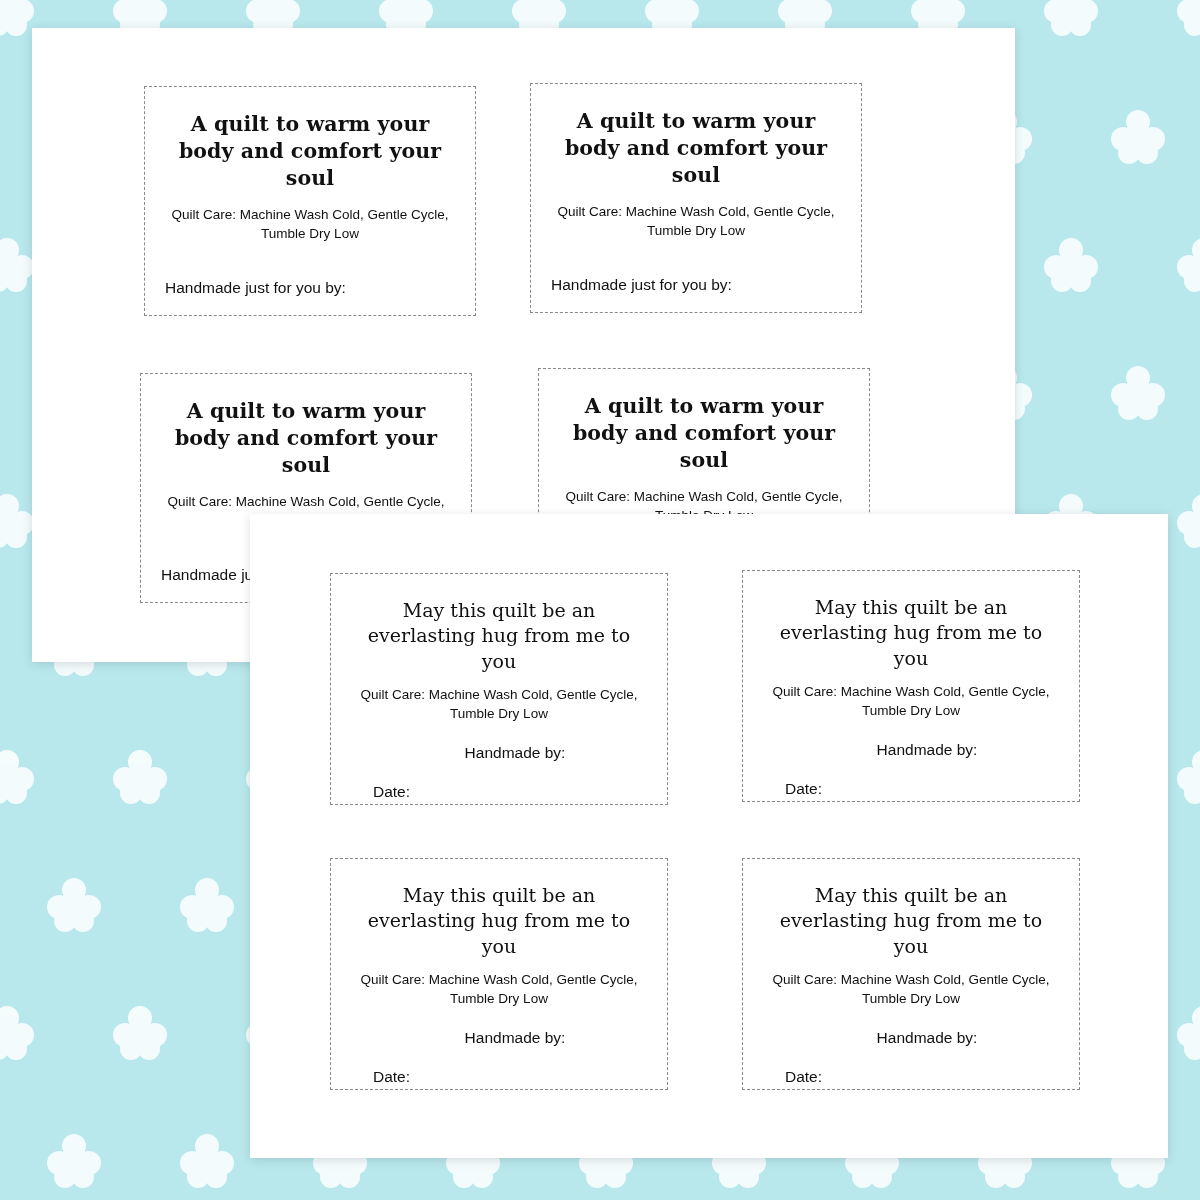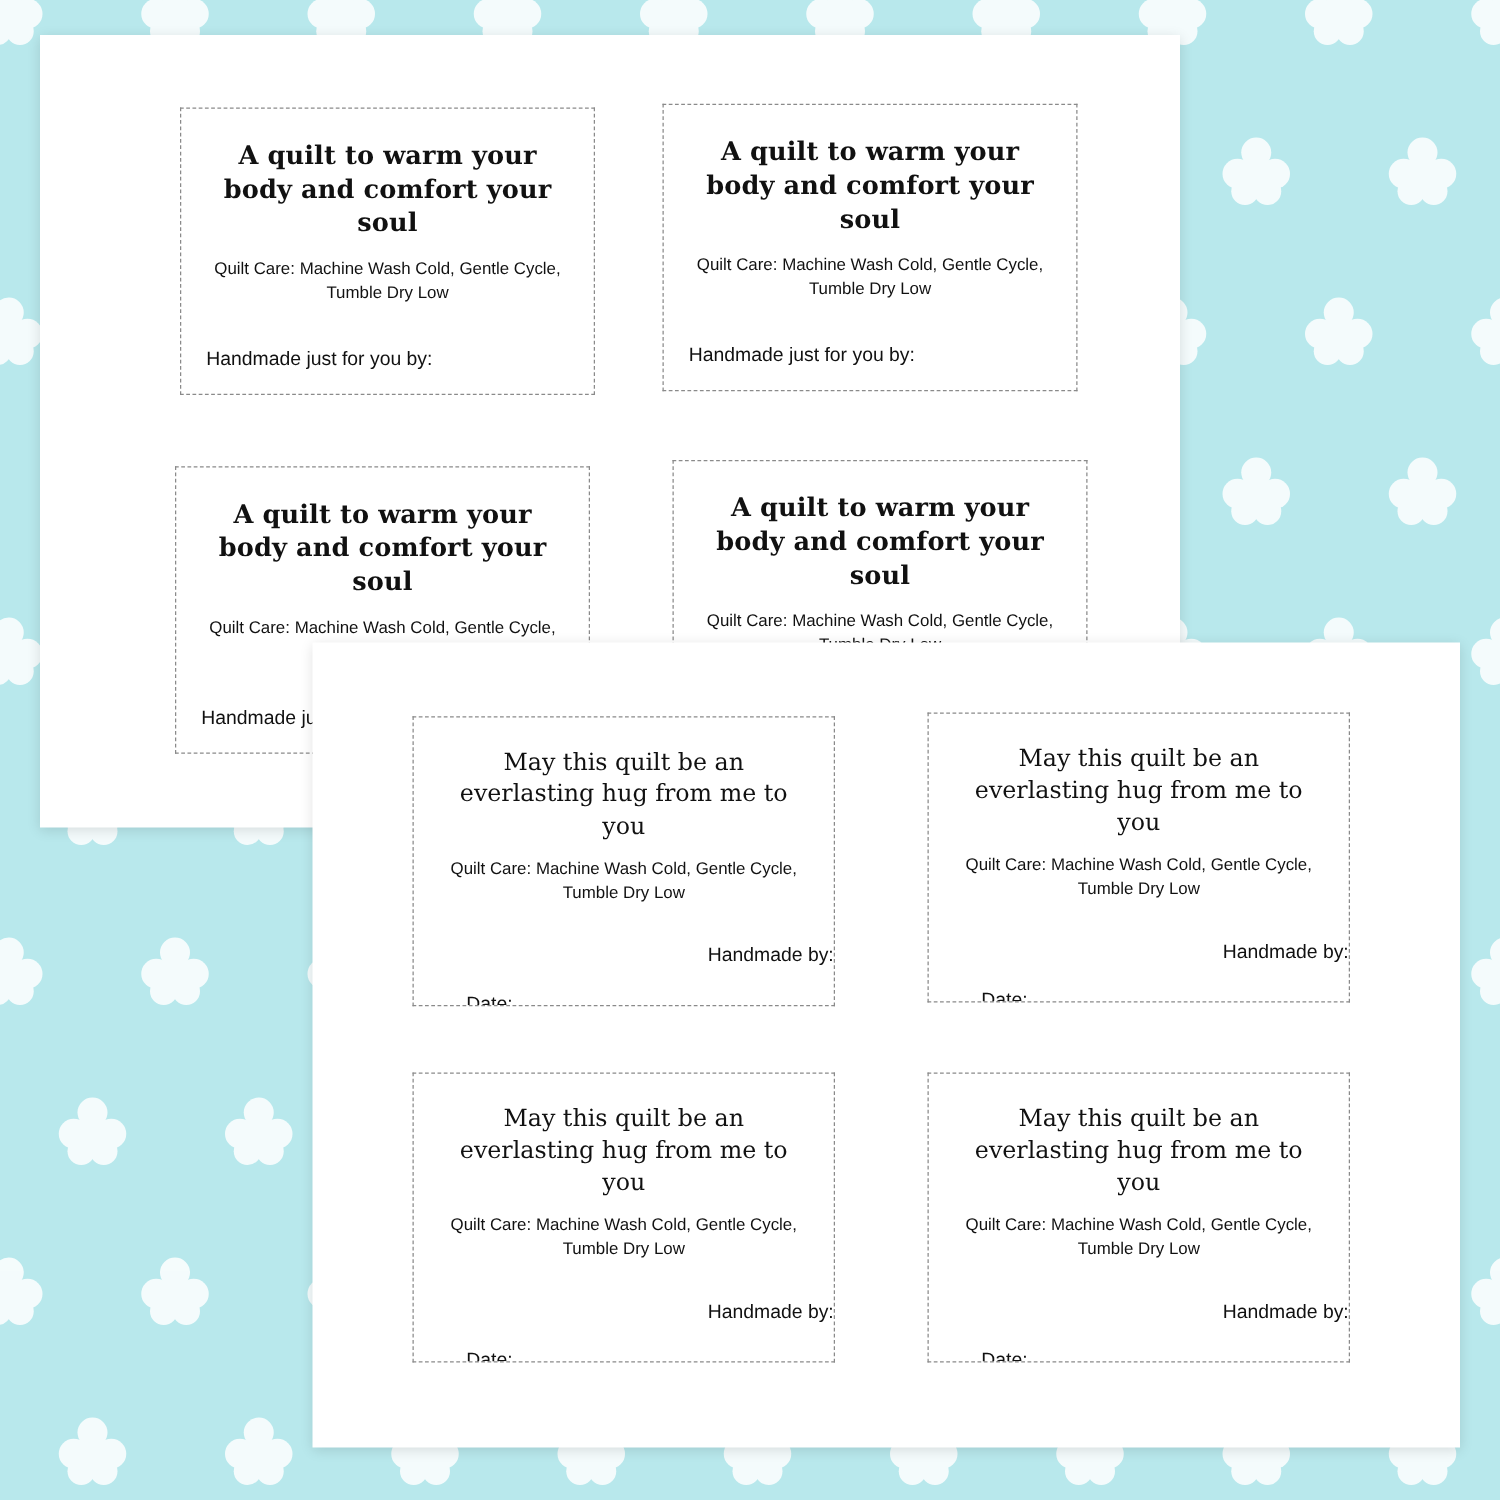--- a/index.html
+++ b/index.html
@@ -43,21 +43,21 @@
   
   .sheet {
     position: absolute;
     background: #ffffff;
     box-shadow: 0 2px 10px rgba(0,0,0,0.13);
     z-index: 2;
   }
   #sheet-back {
     left: 32px;
     top: 28px;
-    width: 912px;
+    width: 983px;
     height: 634px;
     z-index: 2;
   }
   #sheet-front {
     left: 250px;
     top: 514px;
     width: 918px;
     height: 644px;
     z-index: 3;
   }
@@ -116,22 +116,22 @@
   }
   .lbl-b .care {
     font-family: "Liberation Sans", sans-serif;
     font-size: 13.5px;
     line-height: 1.38;
     margin: 12px 22px 0 22px;
   }
   .lbl-b .field-made {
     font-family: "Liberation Sans", sans-serif;
     font-size: 15.5px;
-    text-align: right;
-    margin: 32px 0 0 32px;
+    text-align: center;
+    margin: 20px 0 0 32px;
   }
   .lbl-b .field-date {
     font-family: "Liberation Sans", sans-serif;
     font-size: 15.5px;
     text-align: left;
     margin: 21px 0 0 42px;
   }
 </style>
 </head>
 <body>

